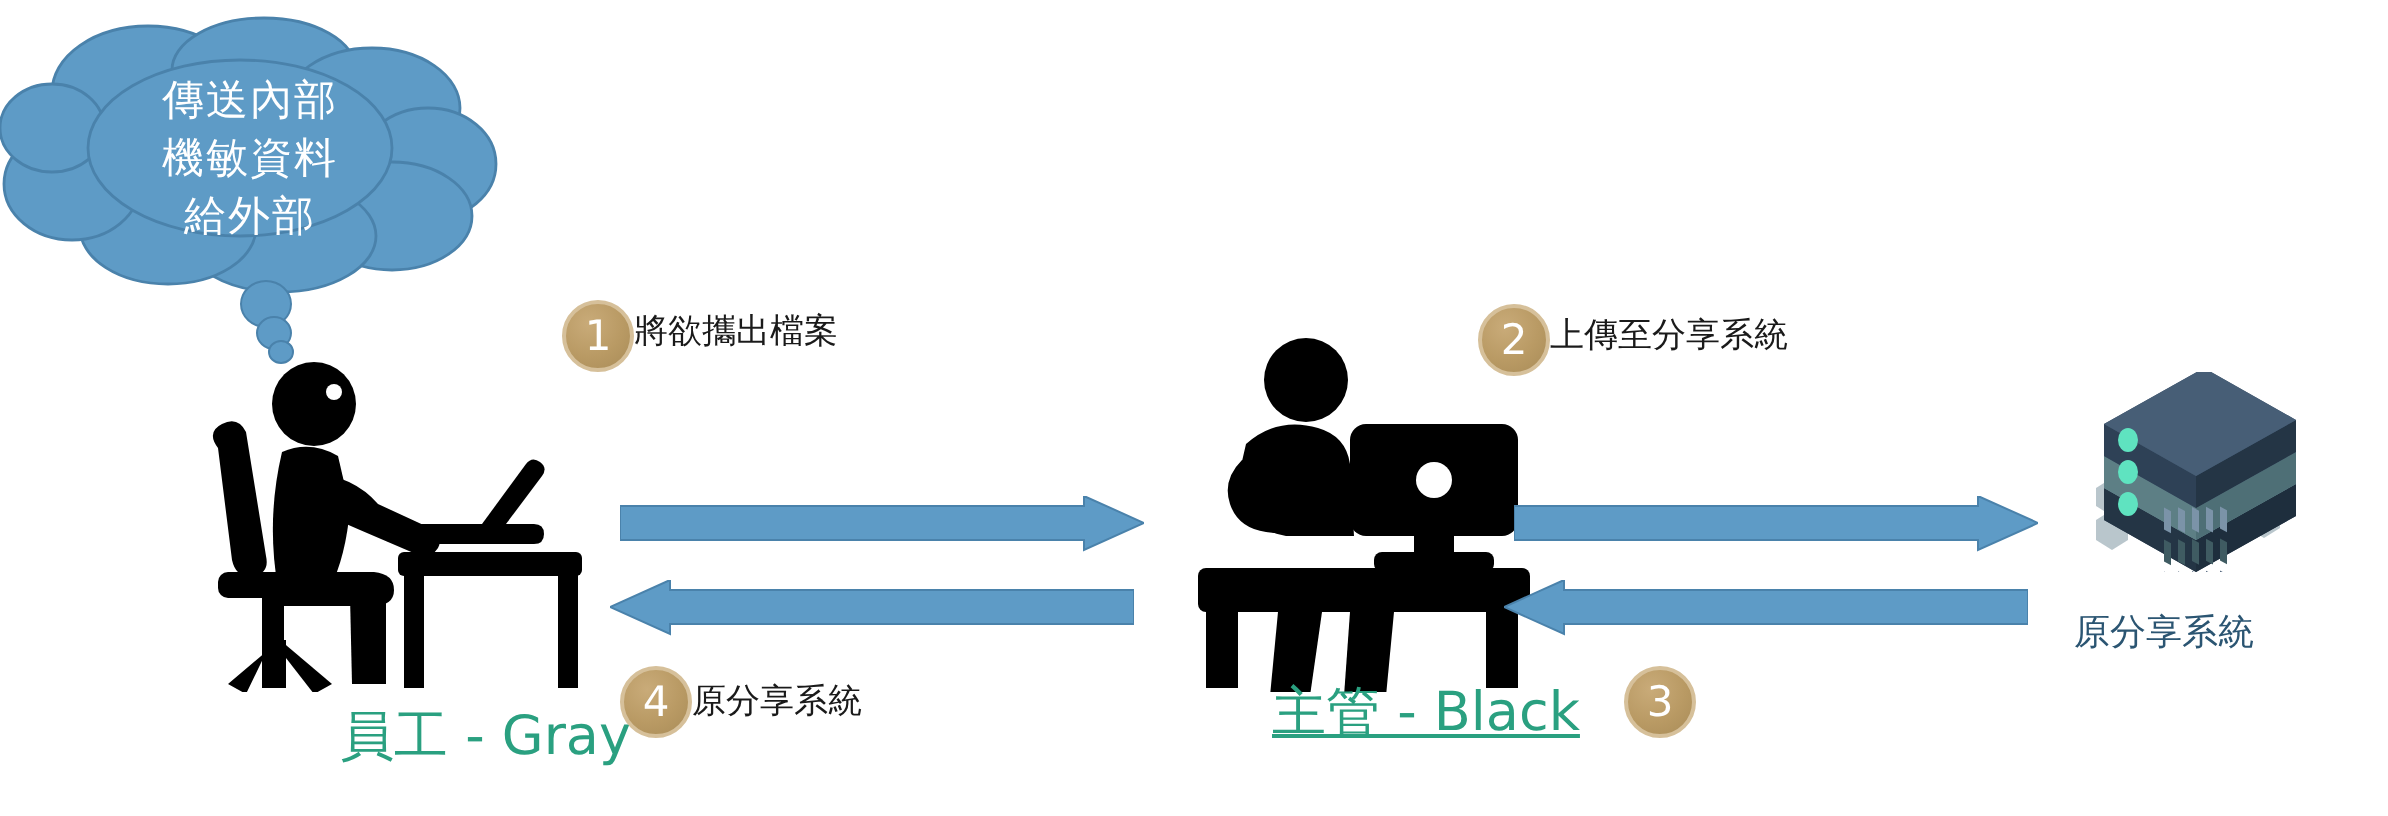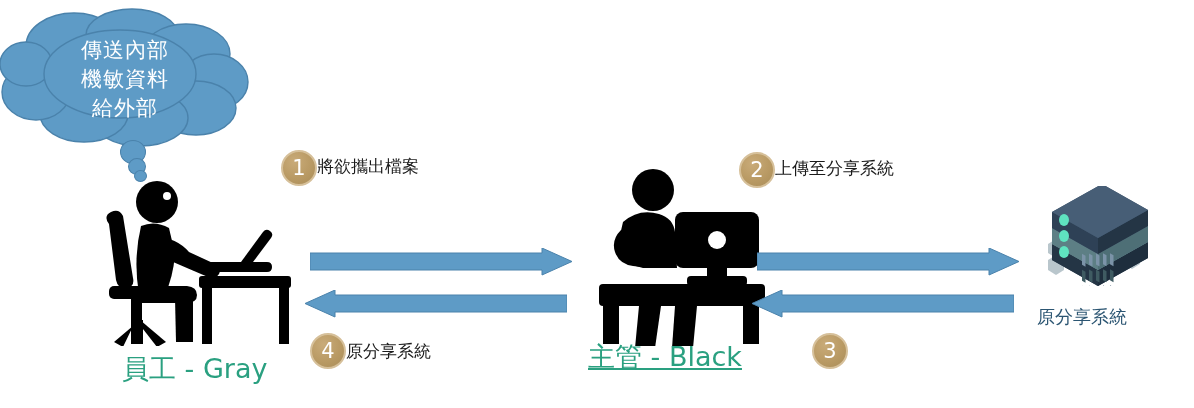--- a/index.html
+++ b/index.html
@@ -97,20 +97,21 @@
   .step-3 { left: 812px; top: 333px; align-items: center; }
   .step-4 { left: 310px; top: 333px; align-items: center; }
 
   
   .caption {
     position: absolute;
     color: #2aa080;
     font-size: 27px;
     line-height: 34px;
     white-space: nowrap;
+    margin-left: 48px;
   }
   .caption-employee { left: 122px; top: 352px; }
   .caption-manager  { left: 588px; top: 340px; text-decoration: underline; }
   .caption-server {
     position: absolute;
     left: 1037px; top: 302px;
     color: #2b5572;
     font-size: 18px;
     line-height: 30px;
     white-space: nowrap;

